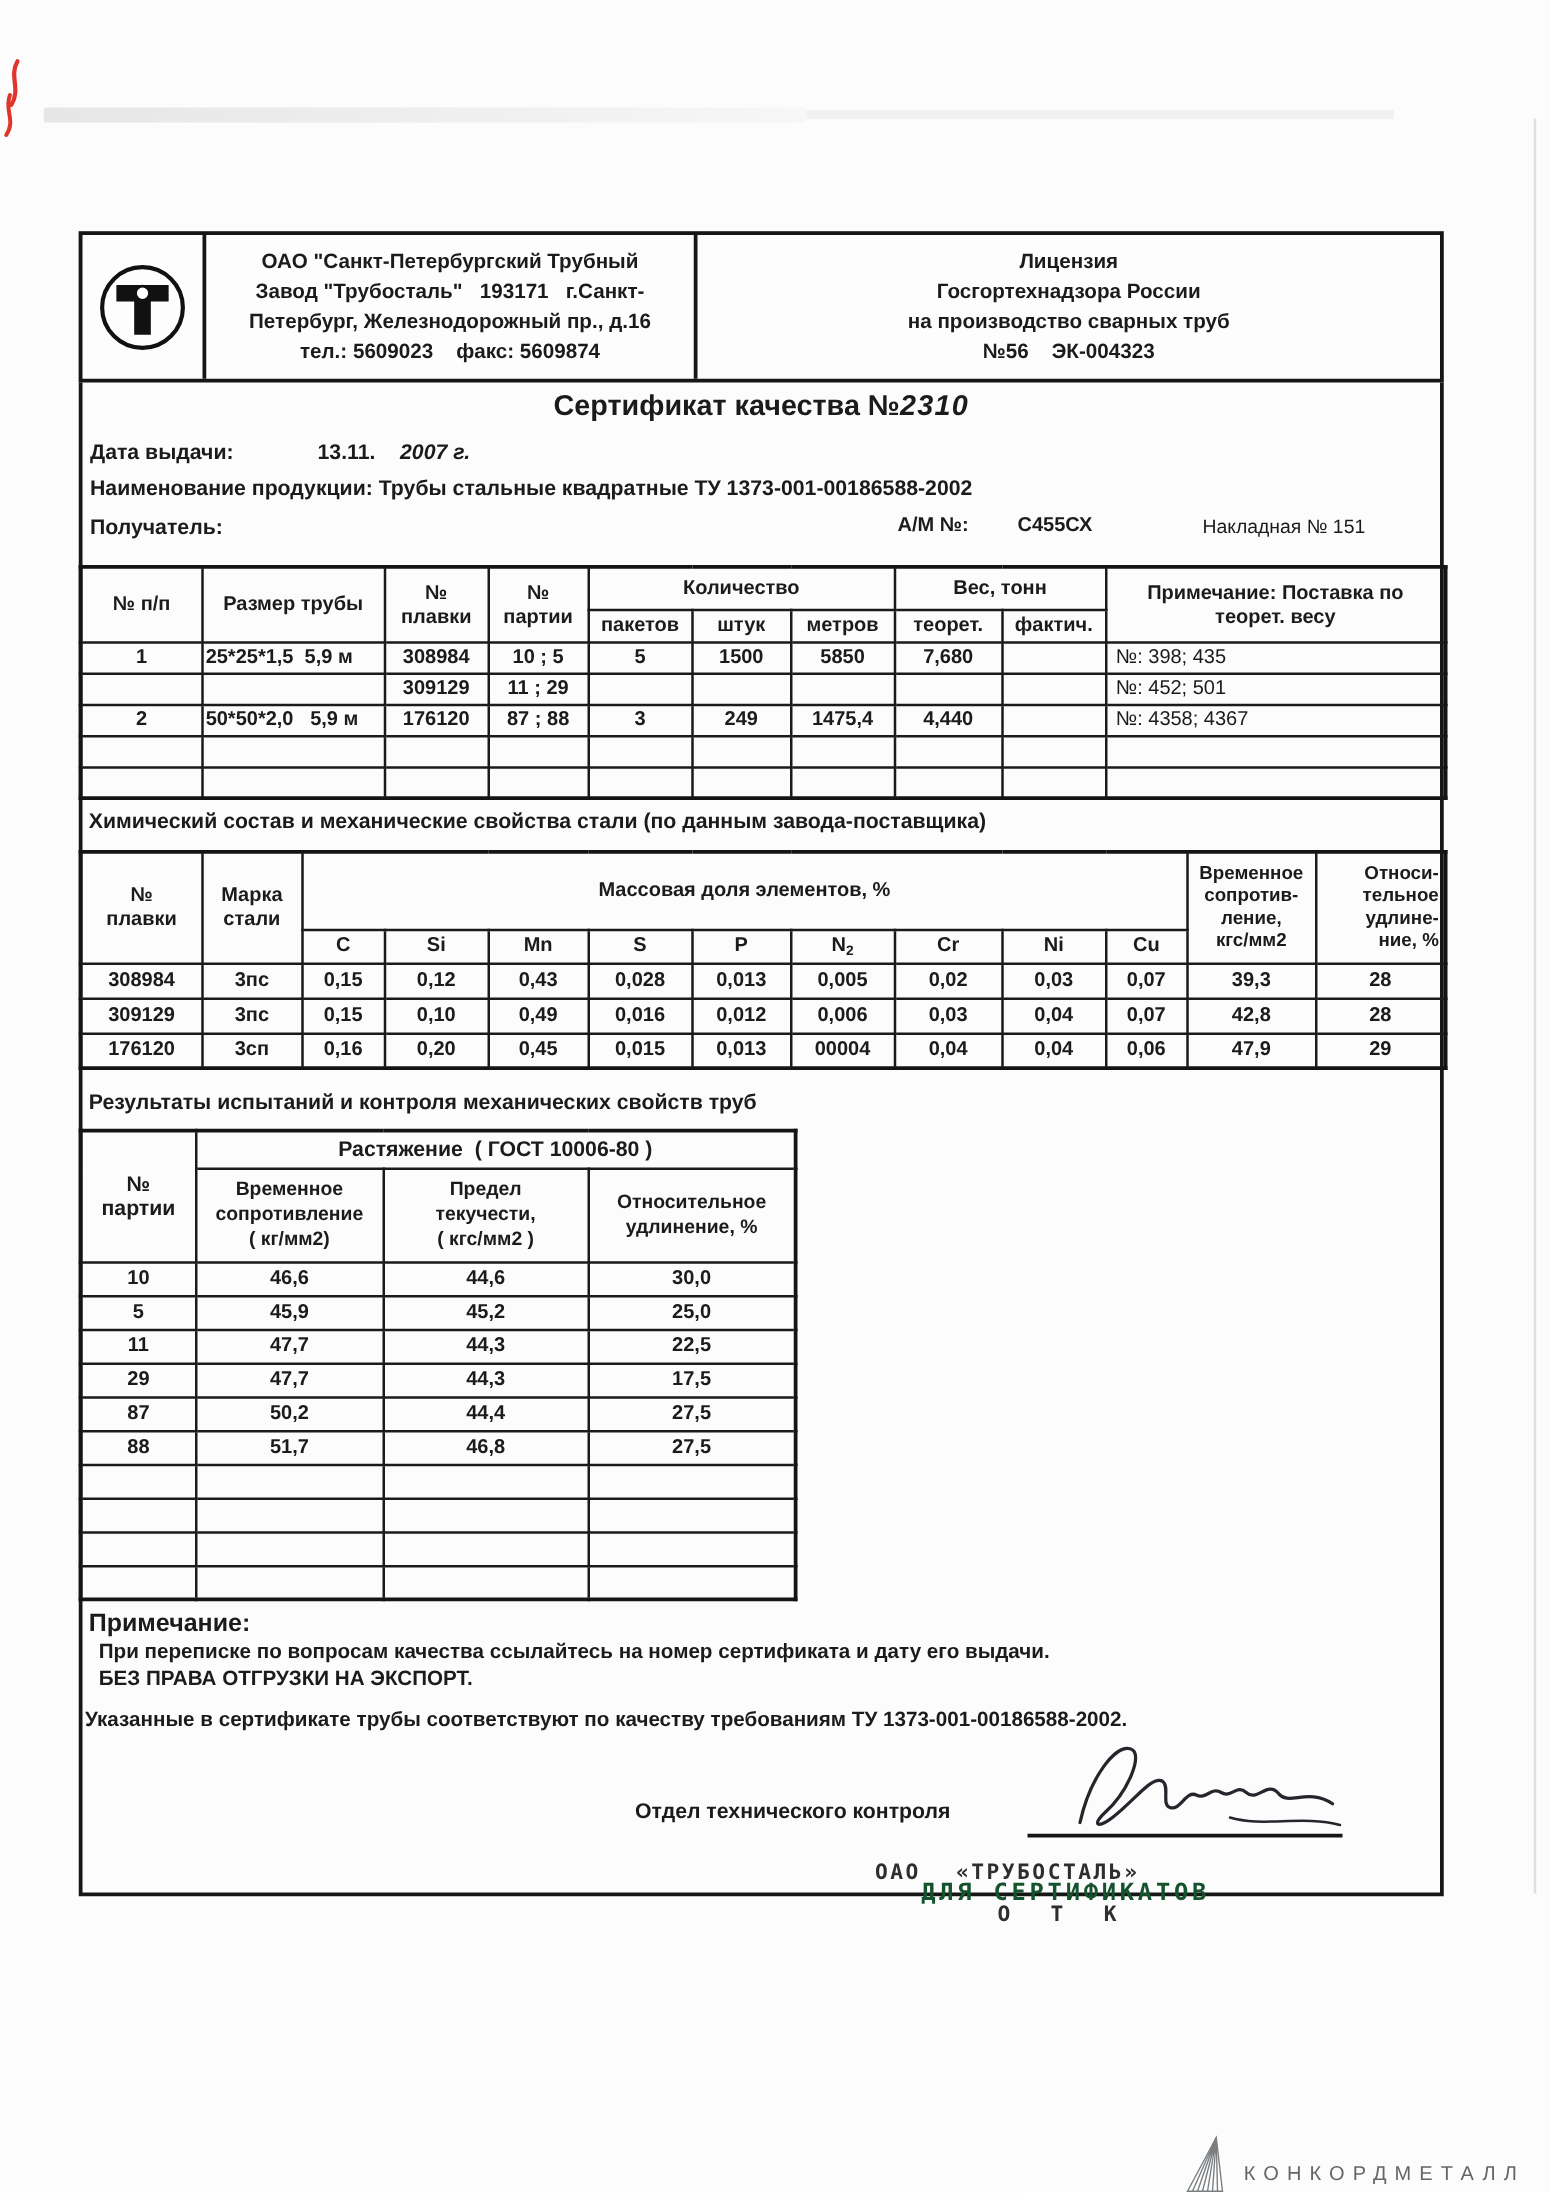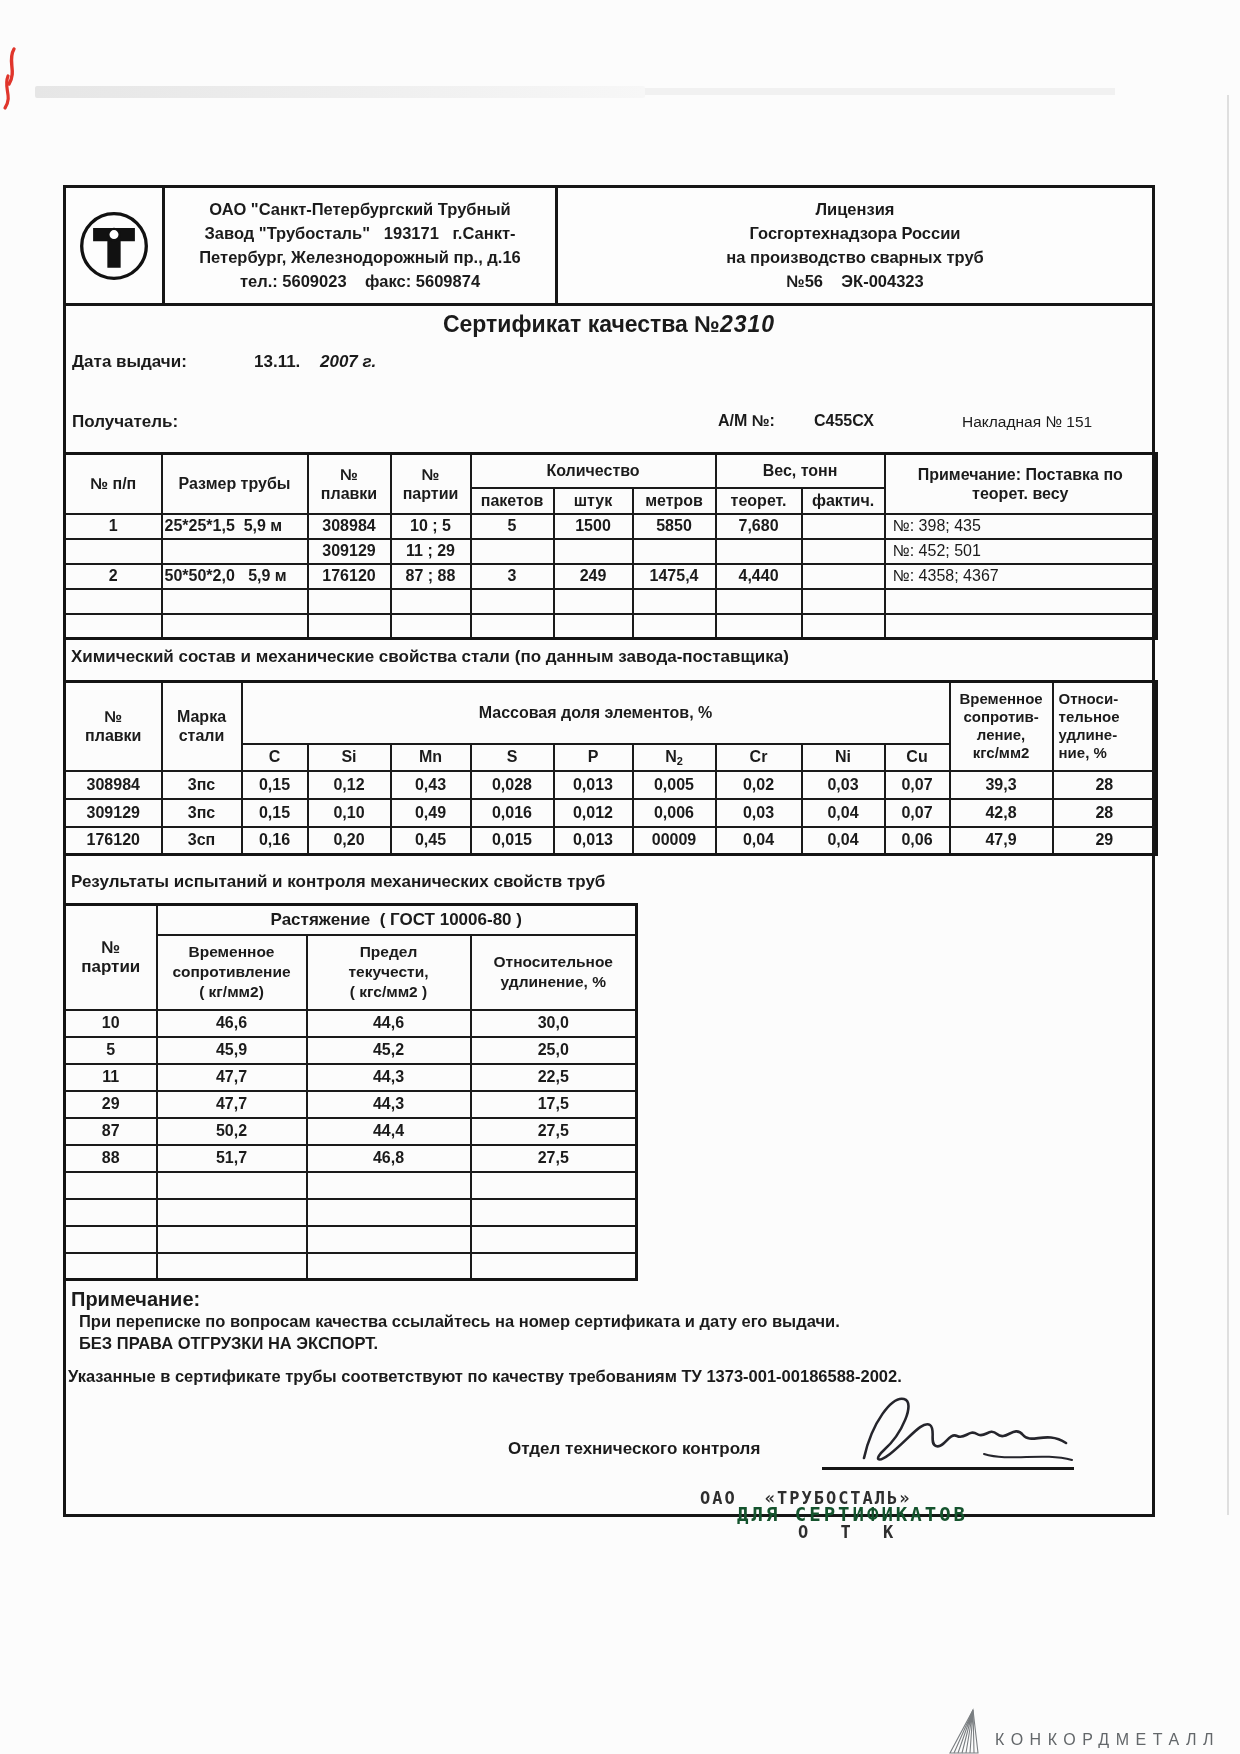--- a/index.html
+++ b/index.html
@@ -51,21 +51,21 @@
   #t1 thead tr:last-child  th { height:26px; }
   #t1 tbody td { height:25px; }
   #t1 tbody td:nth-child(2)  { text-align:left; padding-left:2px; }
   #t1 tbody td:nth-child(10) { text-align:left; padding-left:7px; font-weight:500; }
 
   #t2 { top:492px; left:-3px; width:1092px; }
   #t2 thead tr:first-child th { height:62px; }
   #t2 thead tr:last-child  th { height:27px; }
   #t2 tbody td { height:28px; }
   #t2 .small-h { font-size:15px; line-height:18px; }
-  #t2 .left-h  { text-align:left; padding-left:5px; }
+  #t2 .left-h  { text-align:right; padding-left:5px; }
   .sub { font-size:11px; vertical-align:-3px; }
 
   #t3 { top:715px; left:-3px; width:572px; }
   #t3 thead tr:first-child th { height:30px; font-size:17px; }
   #t3 thead tr:last-child  th { height:75px; font-size:15.5px; line-height:20px; }
   #t3 tbody td { height:27px; }
 
   .sec-label { position:absolute; left:5px; font-size:17px; font-weight:700; white-space:nowrap; }
 
   .note-line { position:absolute; font-size:16.5px; font-weight:700; white-space:nowrap; }
@@ -121,20 +121,21 @@
     </div>
 
     <div class="title-row">
       <span>Сертификат качества №</span><span class="title-num">2310</span>
     </div>
 
     <span class="line-abs" style="top:164px; left:6px;">Дата выдачи:</span>
     <span class="line-abs" style="top:164px; left:188px;">13.11.</span>
     <span class="line-abs ital" style="top:164px; left:254px;">2007 г.</span>
 
+    <span class="line-abs" style="top:193px; left:6px;">Наименование продукции: Трубы стальные квадратные ТУ 1373-001-00186588-2002</span>
 
     <span class="line-abs" style="top:224px; left:6px;">Получатель:</span>
     <span class="line-abs w600" style="top:224px; left:652px; font-size:16px;">А/М №:</span>
     <span class="line-abs w600" style="top:224px; left:748px; font-size:16px;">С455СХ</span>
     <span class="line-abs" style="top:225px; left:896px; font-size:15.5px; font-weight:500;">Накладная № 151</span>
 
     <table class="tbl" id="t1">
       <colgroup>
         <col style="width:97px">
           <col style="width:146px">
@@ -310,21 +311,21 @@
             <td>28</td>
           </tr>
           <tr>
             <td>176120</td>
             <td>3сп</td>
             <td>0,16</td>
             <td>0,20</td>
             <td>0,45</td>
             <td>0,015</td>
             <td>0,013</td>
-            <td>00009</td>
+            <td>00004</td>
             <td>0,04</td>
             <td>0,04</td>
             <td>0,06</td>
             <td>47,9</td>
             <td>29</td>
           </tr>
         </tbody>
     </table>
 
     <div class="sec-label" style="top:684px;">Результаты испытаний  и контроля механических свойств труб</div>

